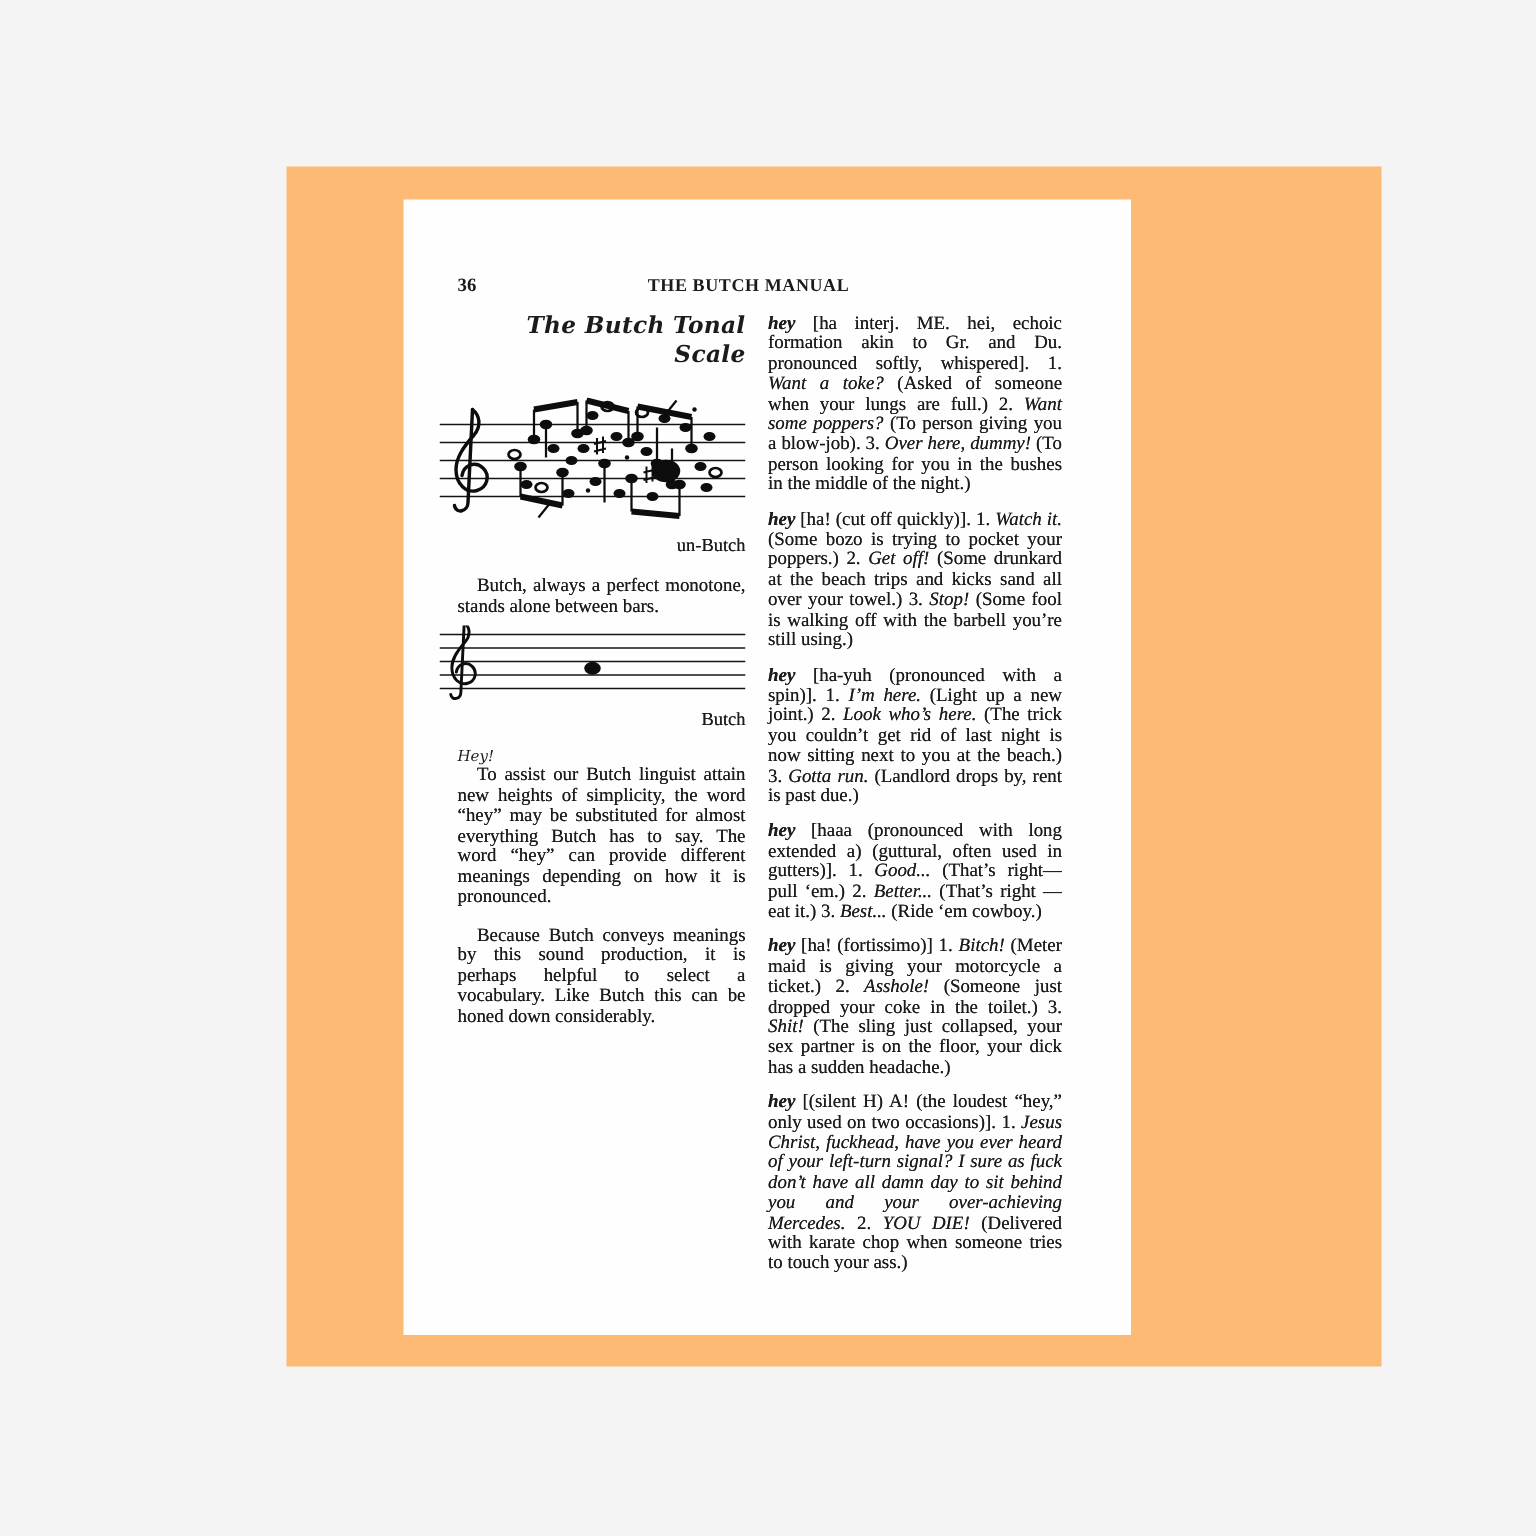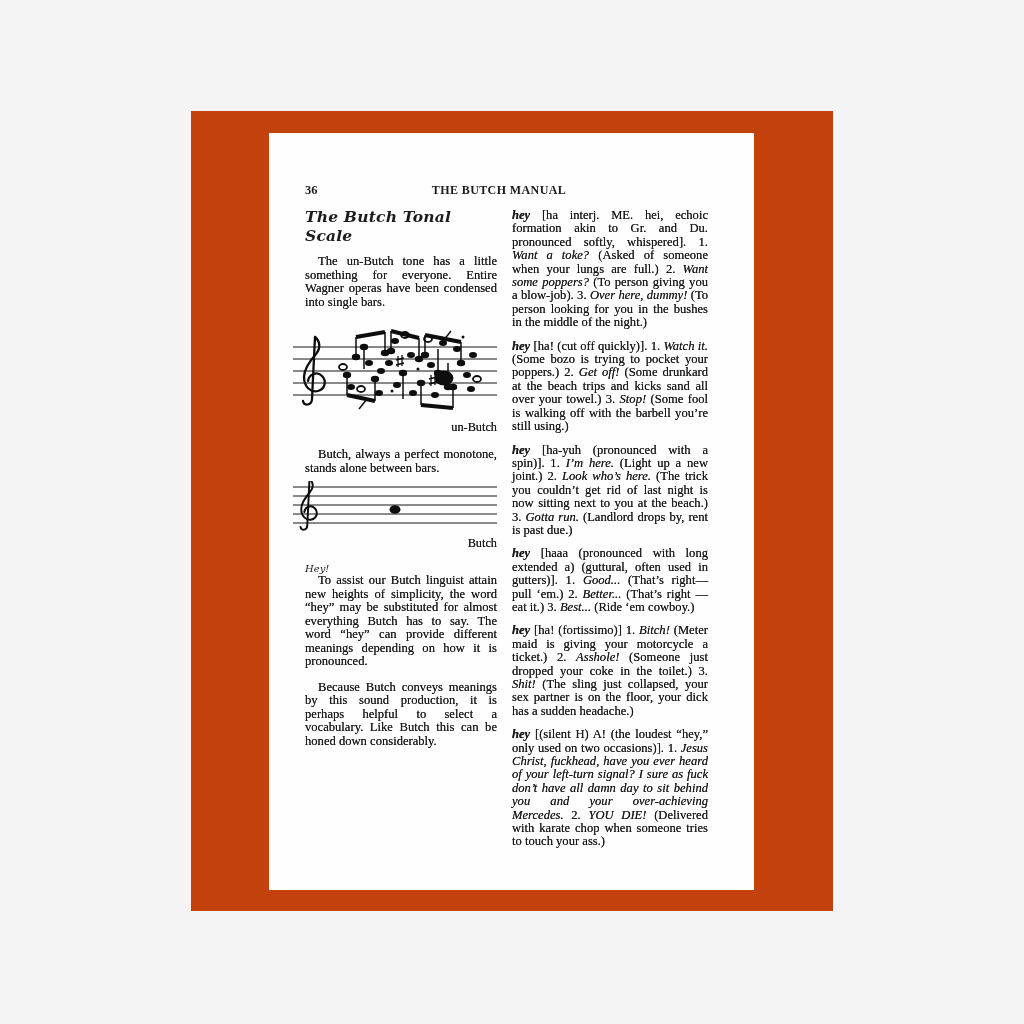--- a/index.html
+++ b/index.html
@@ -1,29 +1,29 @@
 <!DOCTYPE html>
 <html><head>
 <meta charset="utf-8">
 <style>
   html,body{margin:0;padding:0;width:1024px;height:1024px;overflow:hidden;background:#f4f4f4;}
   .stage{position:relative;width:1024px;height:1024px;background:#f4f4f4;}
-  .frame{position:absolute;left:191px;top:111px;width:642px;height:800px;background:#c2410c;}
+  .frame{position:absolute;left:191px;top:111px;width:730px;height:800px;background:#fdba74;}
   .sheet{position:absolute;left:78px;top:22px;width:485px;height:757px;background:#fffefe;
          box-sizing:border-box;padding:50px 46px 0 36px;color:#1b1b1b;
          font-family:"Liberation Serif", serif;}
   .pagehead{position:relative;height:16px;}
   .pagenum{position:absolute;left:0;top:0;font-weight:bold;font-size:12.5px;}
   .runtitle{position:absolute;left:0;right:15px;top:0;text-align:center;font-weight:bold;
             font-size:12px;letter-spacing:.4px;}
   .columns{display:flex;gap:15px;margin-top:8px;}
   .col-left{width:192px;}
   .col-right{width:196px;padding-top:2px;}
   .h1{font-family:"DejaVu Serif", serif;font-weight:bold;font-style:italic;
-      font-size:15.5px;margin:0 0 10px 0;letter-spacing:.2px;}
+      font-size:15.5px;margin:0 0 10px 0;letter-spacing:.2px;text-align:right;}
   .h2{font-family:"DejaVu Serif", serif;font-weight:bold;font-size:18.5px;
       margin:46px 0 0 0;letter-spacing:.2px;}
   .h3{font-family:"DejaVu Serif", serif;font-weight:normal;font-style:italic;
       font-size:10px;margin:12px 0 0 0;}
   .body-p{font-size:12.6px;line-height:13.5px;text-align:justify;text-indent:13px;margin:0;
           text-shadow:0 0 .3px #333;}
   .entry{font-size:12.6px;line-height:13.4px;text-align:justify;margin:0 0 10px 0;
          text-shadow:0 0 .3px #333;}
   .entry .bi{font-weight:bold;font-style:italic;}
   .entry .i{font-style:italic;}
@@ -46,21 +46,20 @@
 
       <div class="pagehead">
         <span class="pagenum">36</span>
         <span class="runtitle">THE BUTCH MANUAL</span>
       </div>
 
       <div class="columns">
 
         <div class="col-left">
           <div class="h1">The Butch Tonal Scale</div>
-          <p class="body-p">The un-Butch tone has a little something for everyone. Entire Wagner operas have been condensed into single bars.</p>
 
           <figure class="fig fig1">
             <svg viewBox="0 0 204 86" width="204" height="86">
               <g stroke="#141414" stroke-width="1.1">
                 <line x1="0" y1="18" x2="204" y2="18"></line>
                   <line x1="0" y1="30" x2="204" y2="30"></line>
                 <line x1="0" y1="42" x2="204" y2="42"></line>
                   <line x1="0" y1="54" x2="204" y2="54"></line>
                 <line x1="0" y1="66" x2="204" y2="66"></line>
               </g>

